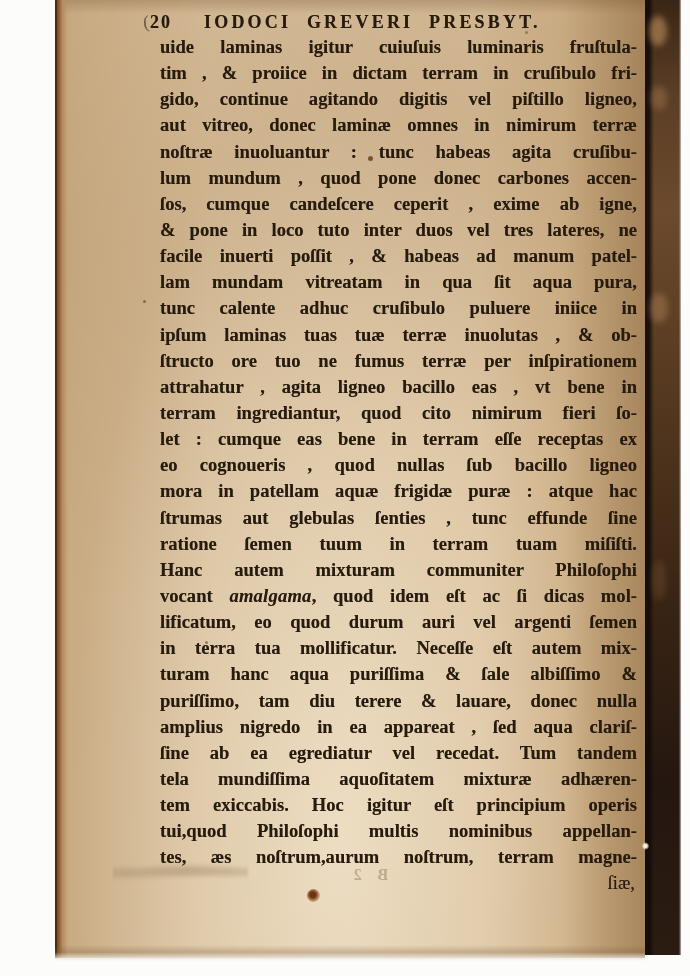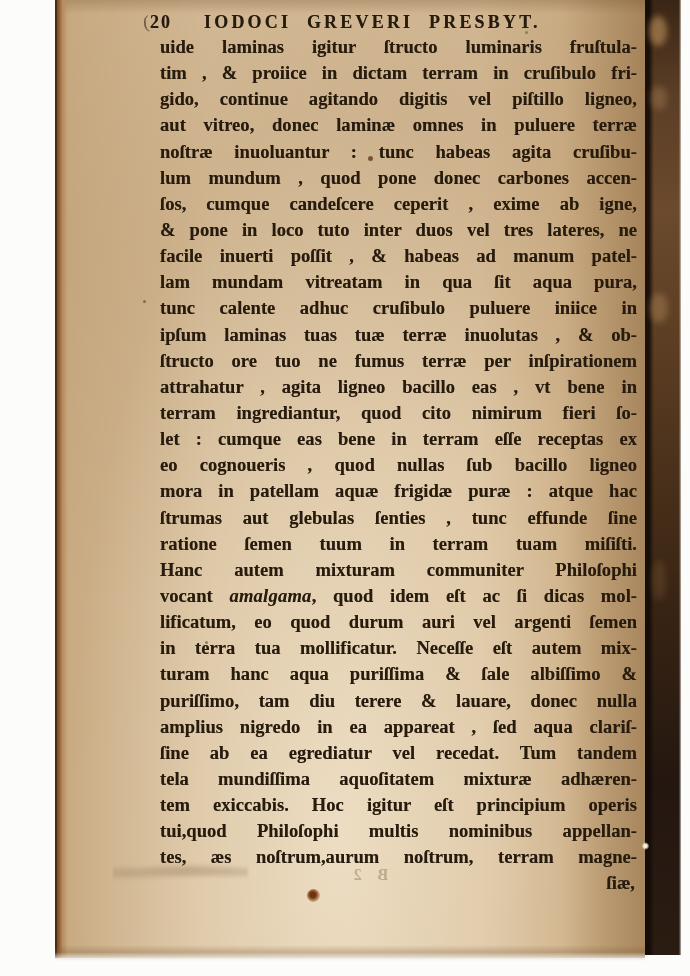--- a/index.html
+++ b/index.html
@@ -69,21 +69,21 @@
   }
   .textblock .line{
     height:26.15px;line-height:26.15px;
     text-align:justify;text-align-last:justify;text-justify:inter-word;
     white-space:normal;overflow:visible;
   }
   .textblock .line i{font-style:italic;letter-spacing:.2px;}
   .catchword{
     position:absolute;left:105px;top:870px;width:477px;height:26px;line-height:26px;
     text-align:right;color:var(--ink,#271b0e);
-    font-size:18.6px;font-weight:bold;text-shadow:0 0 .5px rgba(39,27,14,.5);
+    font-size:18.6px;font-weight:normal;text-shadow:0 0 .5px rgba(39,27,14,.5);
     padding-right:2px;box-sizing:border-box;
   }
 
   
   .bleed{
     position:absolute;left:268px;top:866px;width:90px;height:20px;
     color:#8d7452;font-size:16px;font-weight:bold;letter-spacing:6px;
     transform:scaleX(-1);opacity:.45;filter:blur(.4px);text-align:center;
   }
   .smudge{
@@ -112,24 +112,24 @@
   <div class="paper">
     <div class="binding-edge"></div>
 
     <header class="running-head">
       <span class="margin-mark">(</span>
       <span class="pagenum">20</span>
       <span class="running-title">IODOCI GREVERI PRESBYT.</span>
     </header>
 
     <main class="textblock">
-        <div class="line">uide laminas igitur ſtructo luminaris fruſtula-</div>
+        <div class="line">uide laminas igitur cuiuſuis luminaris fruſtula-</div>
         <div class="line">tim , &amp; proiice in dictam terram in cruſibulo fri-</div>
         <div class="line">gido, continue agitando digitis vel piſtillo ligneo,</div>
-        <div class="line">aut vitreo, donec laminæ omnes in puluere terræ</div>
+        <div class="line">aut vitreo, donec laminæ omnes in nimirum terræ</div>
         <div class="line">noſtræ inuoluantur : tunc habeas agita cruſibu-</div>
         <div class="line">lum mundum , quod pone donec carbones accen-</div>
         <div class="line">ſos, cumque candeſcere ceperit , exime ab igne,</div>
         <div class="line">&amp; pone in loco tuto inter duos vel tres lateres, ne</div>
         <div class="line">facile inuerti poſſit , &amp; habeas ad manum patel-</div>
         <div class="line">lam mundam vitreatam in qua ſit aqua pura,</div>
         <div class="line">tunc calente adhuc cruſibulo puluere iniice in</div>
         <div class="line">ipſum laminas tuas tuæ terræ inuolutas , &amp; ob-</div>
         <div class="line">ſtructo ore tuo ne fumus terræ per inſpirationem</div>
         <div class="line">attrahatur , agita ligneo bacillo eas , vt bene in</div>

